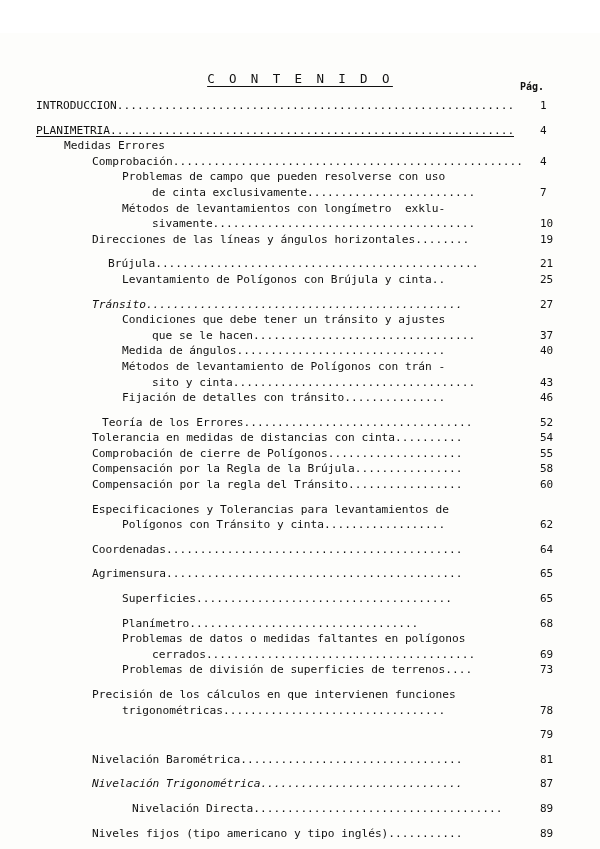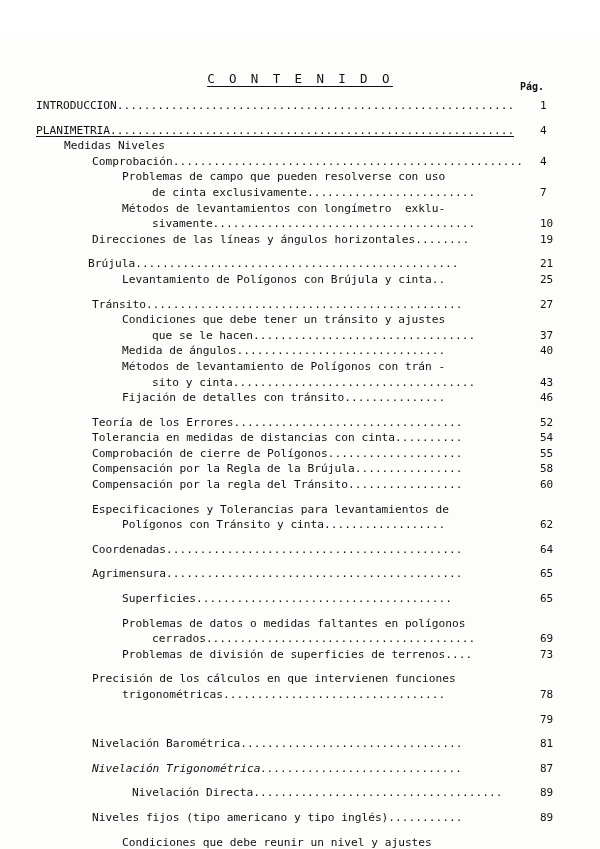--- a/index.html
+++ b/index.html
@@ -71,54 +71,55 @@
 <div class="page">
 
   <div class="title">C O N T E N I D O</div>
 
   <div class="pag-label">Pág.</div>
 
   <div class="toc" id="toc">
       <div class="row"><span class="txt" style="left: 36px;">INTRODUCCION...........................................................</span><span class="pg">1</span></div>
       <div class="spacer"></div>
       <div class="row"><span class="txt u" style="left: 36px;">PLANIMETRIA............................................................</span><span class="pg">4</span></div>
-      <div class="row"><span class="txt" style="left: 64px;">Medidas Niveles</span><span class="pg"></span></div>
+      <div class="row"><span class="txt" style="left: 64px;">Medidas Errores</span><span class="pg"></span></div>
       <div class="row"><span class="txt" style="left: 92px;">Comprobación....................................................</span><span class="pg">4</span></div>
       <div class="row"><span class="txt" style="left: 122px;">Problemas de campo que pueden resolverse con uso</span><span class="pg"></span></div>
       <div class="row"><span class="txt" style="left: 152px;">de cinta exclusivamente.........................</span><span class="pg">7</span></div>
       <div class="row"><span class="txt" style="left: 122px;">Métodos de levantamientos con longímetro  exklu-</span><span class="pg"></span></div>
       <div class="row"><span class="txt" style="left: 152px;">sivamente.......................................</span><span class="pg">10</span></div>
       <div class="row"><span class="txt" style="left: 92px;">Direcciones de las líneas y ángulos horizontales........</span><span class="pg">19</span></div>
       <div class="spacer"></div>
-      <div class="row"><span class="txt" style="left: 88px;">Brújula................................................</span><span class="pg">21</span></div>
+      <div class="row"><span class="txt" style="left: 108px;">Brújula................................................</span><span class="pg">21</span></div>
       <div class="row"><span class="txt" style="left: 122px;">Levantamiento de Polígonos con Brújula y cinta..</span><span class="pg">25</span></div>
       <div class="spacer"></div>
-      <div class="row"><span class="txt" style="left: 92px;">Tránsito...............................................</span><span class="pg">27</span></div>
+      <div class="row"><span class="txt" style="left: 92px; font-style: italic;">Tránsito...............................................</span><span class="pg">27</span></div>
       <div class="row"><span class="txt" style="left: 122px;">Condiciones que debe tener un tránsito y ajustes</span><span class="pg"></span></div>
       <div class="row"><span class="txt" style="left: 152px;">que se le hacen.................................</span><span class="pg">37</span></div>
       <div class="row"><span class="txt" style="left: 122px;">Medida de ángulos...............................</span><span class="pg">40</span></div>
       <div class="row"><span class="txt" style="left: 122px;">Métodos de levantamiento de Polígonos con trán -</span><span class="pg"></span></div>
       <div class="row"><span class="txt" style="left: 152px;">sito y cinta....................................</span><span class="pg">43</span></div>
       <div class="row"><span class="txt" style="left: 122px;">Fijación de detalles con tránsito...............</span><span class="pg">46</span></div>
       <div class="spacer"></div>
-      <div class="row"><span class="txt" style="left: 92px;">Teoría de los Errores..................................</span><span class="pg">52</span></div>
+      <div class="row"><span class="txt" style="left: 102px;">Teoría de los Errores..................................</span><span class="pg">52</span></div>
       <div class="row"><span class="txt" style="left: 92px;">Tolerancia en medidas de distancias con cinta..........</span><span class="pg">54</span></div>
       <div class="row"><span class="txt" style="left: 92px;">Comprobación de cierre de Polígonos....................</span><span class="pg">55</span></div>
       <div class="row"><span class="txt" style="left: 92px;">Compensación por la Regla de la Brújula................</span><span class="pg">58</span></div>
       <div class="row"><span class="txt" style="left: 92px;">Compensación por la regla del Tránsito.................</span><span class="pg">60</span></div>
       <div class="spacer"></div>
       <div class="row"><span class="txt" style="left: 92px;">Especificaciones y Tolerancias para levantamientos de</span><span class="pg"></span></div>
       <div class="row"><span class="txt" style="left: 122px;">Polígonos con Tránsito y cinta..................</span><span class="pg">62</span></div>
       <div class="spacer"></div>
       <div class="row"><span class="txt" style="left: 92px;">Coordenadas............................................</span><span class="pg">64</span></div>
       <div class="spacer"></div>
       <div class="row"><span class="txt" style="left: 92px;">Agrimensura............................................</span><span class="pg">65</span></div>
       <div class="spacer"></div>
       <div class="row"><span class="txt" style="left: 122px;">Superficies......................................</span><span class="pg">65</span></div>
       <div class="spacer"></div>
+      <div class="row"><span class="txt" style="left: 122px;">Planímetro..................................</span><span class="pg">68</span></div>
       <div class="row"><span class="txt" style="left: 122px;">Problemas de datos o medidas faltantes en polígonos</span><span class="pg"></span></div>
       <div class="row"><span class="txt" style="left: 152px;">cerrados........................................</span><span class="pg">69</span></div>
       <div class="row"><span class="txt" style="left: 122px; text-align: right;">Problemas de división de superficies de terrenos....</span><span class="pg">73</span></div>
       <div class="spacer"></div>
       <div class="row"><span class="txt" style="left: 92px;">Precisión de los cálculos en que intervienen funciones</span><span class="pg"></span></div>
       <div class="row"><span class="txt" style="left: 122px;">trigonométricas.................................</span><span class="pg">78</span></div>
       <div class="spacer"></div>
       <div class="row"><span class="pg">79</span></div>
       <div class="spacer"></div>
       <div class="row"><span class="txt" style="left: 92px;">Nivelación Barométrica.................................</span><span class="pg">81</span></div>

